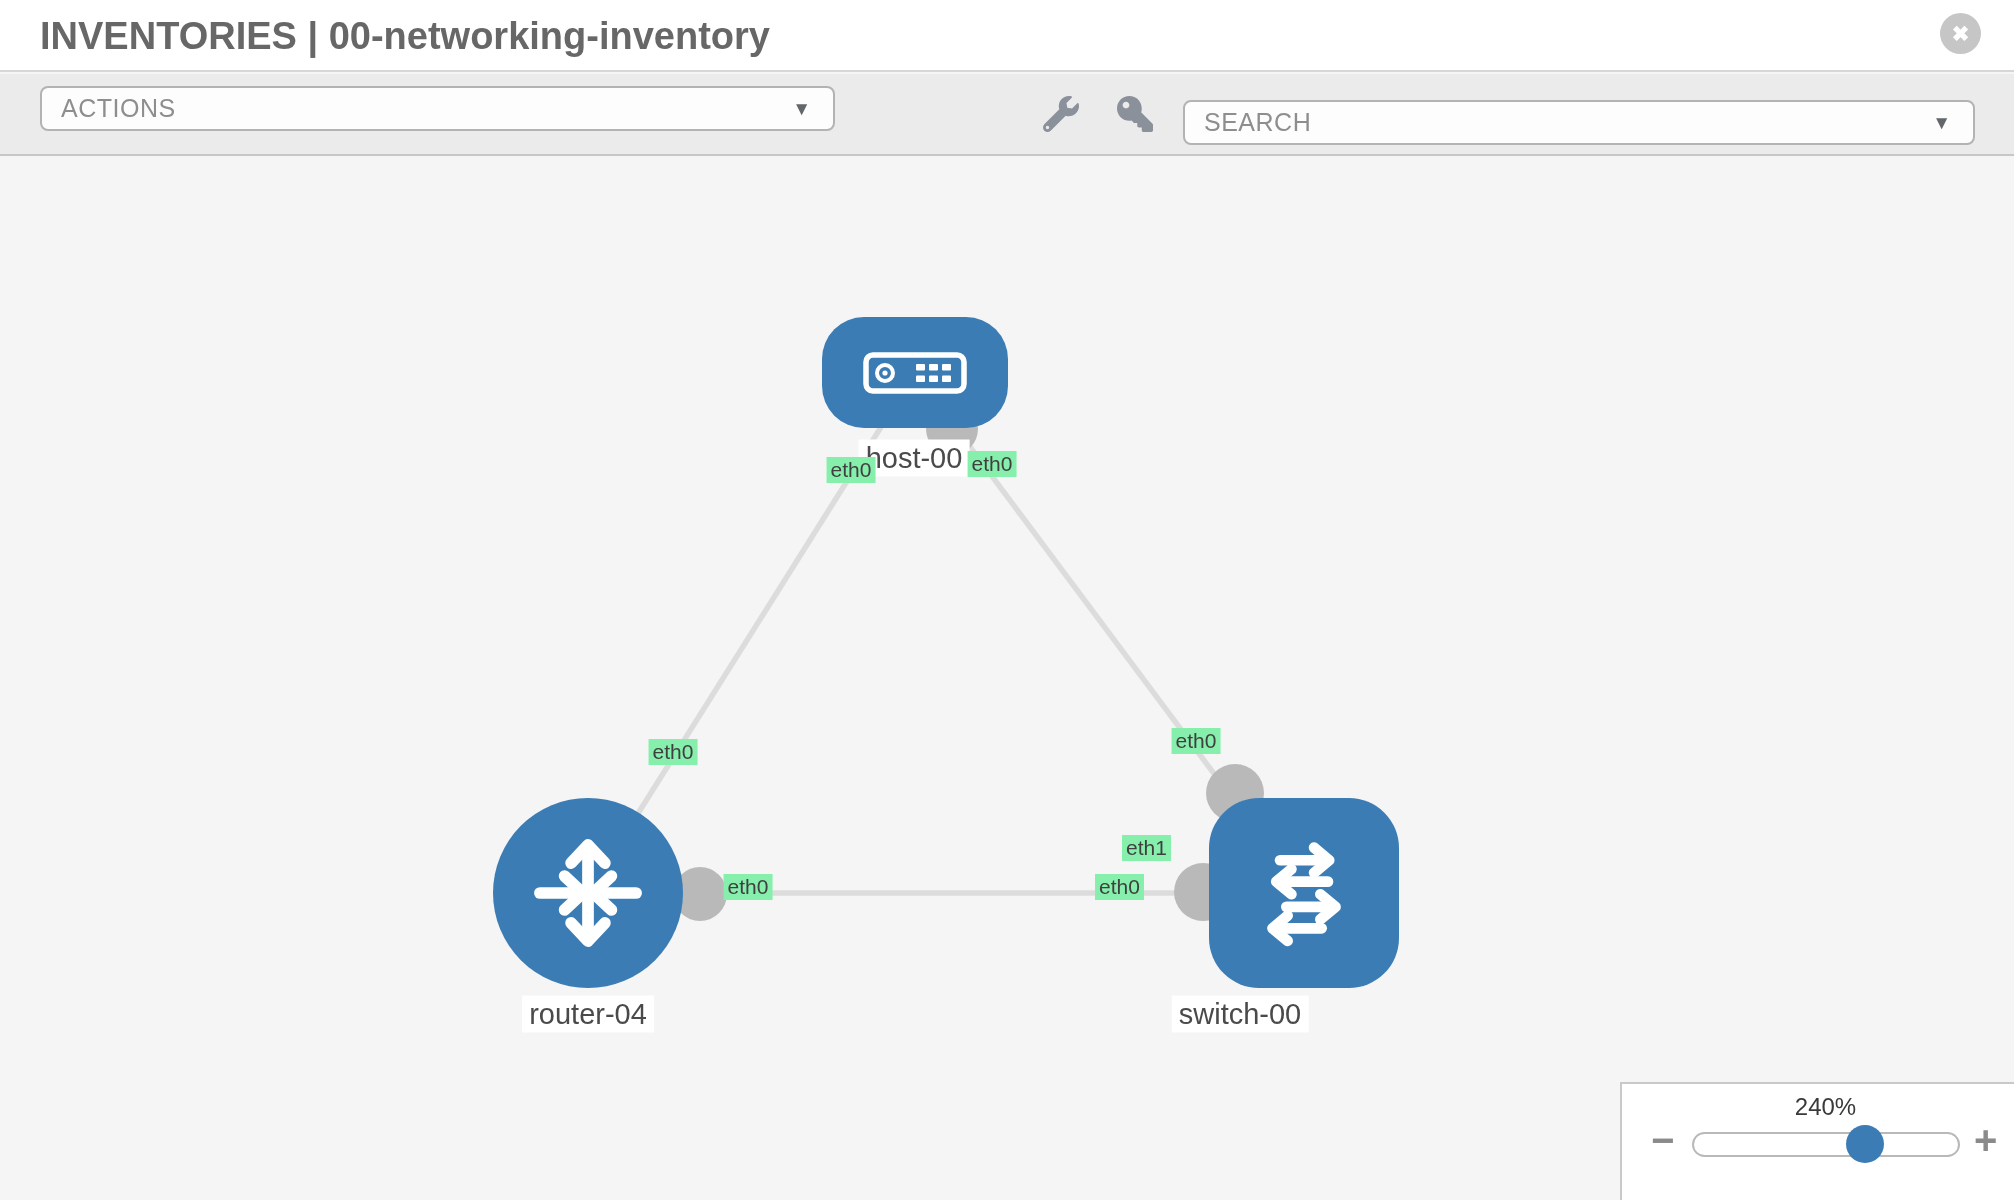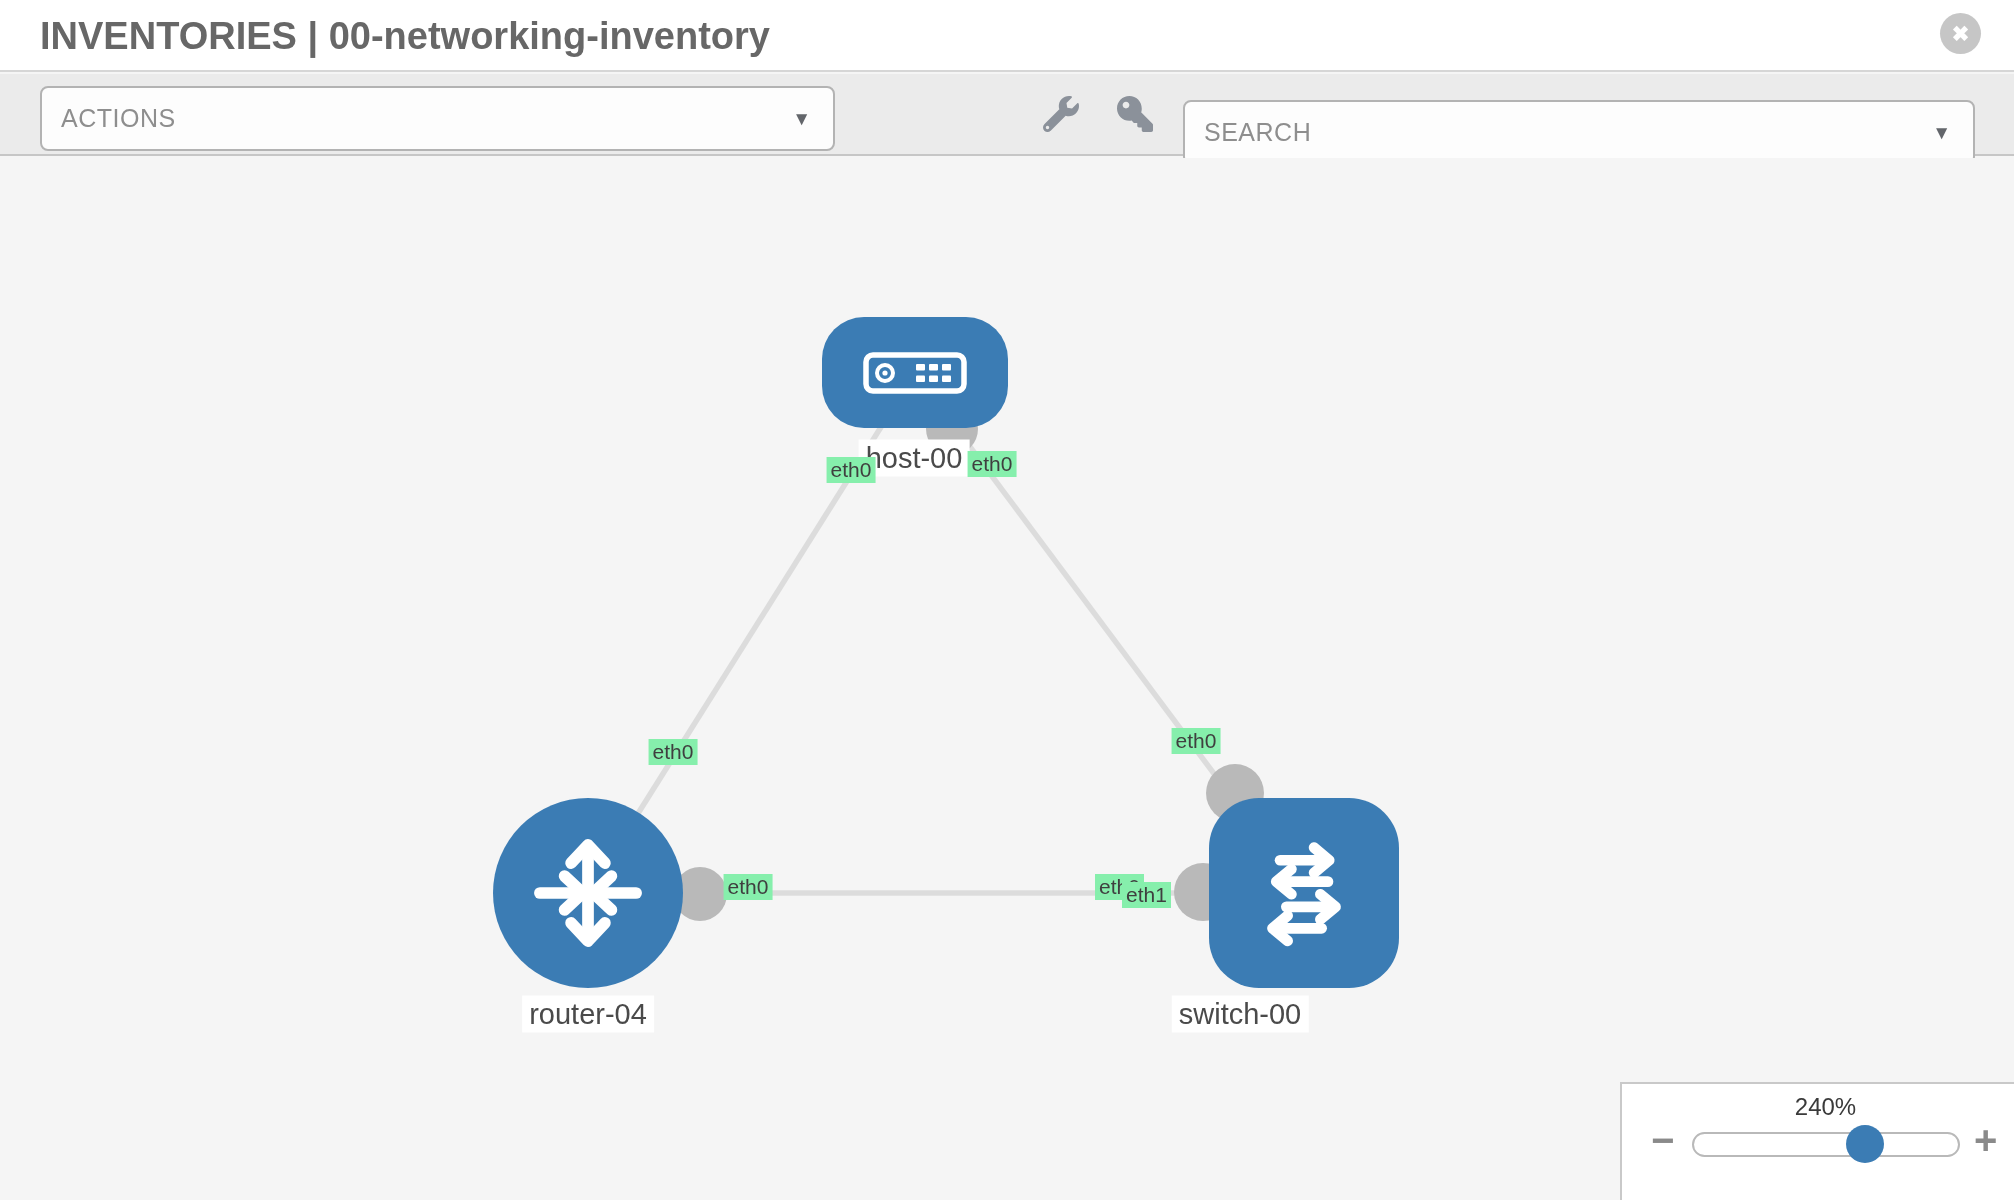--- a/index.html
+++ b/index.html
@@ -14,21 +14,21 @@
   .page-title { position: absolute; left: 40px; top: 0; line-height: 72px;
     font-size: 38px; font-weight: bold; color: #676767; letter-spacing: 0; }
   .close-btn { position: absolute; right: 33px; top: 13px; width: 41px; height: 41px;
     border-radius: 50%; background: #c6c6c6; display: flex; align-items: center;
     justify-content: center; cursor: pointer; }
   .close-btn span { color: #ffffff; font-size: 21px; font-weight: bold; line-height: 1; }
 
   
   .toolbar { position: absolute; top: 74px; left: 0; width: 2014px; height: 82px;
     background: #ebebeb; border-bottom: 2px solid #c6c6c6; }
-  .select { position: absolute; top: 12px; height: 65px; background: #fdfdfd;
+  .select { position: absolute; top: 12px; height: 45px; background: #fdfdfd;
     border: 2px solid #b3b3b3; border-radius: 8px; display: flex; align-items: center;
     justify-content: space-between; padding: 0 22px 0 19px; cursor: pointer; }
   .select-actions { left: 40px; width: 795px; }
   .select-search { left: 1183px; width: 792px; margin-top: 14px; }
   .select-label { font-size: 25px; color: #8e8e8e; letter-spacing: 0.5px; }
   .caret { font-size: 19px; color: #63666b; }
   .tool-icons { position: absolute; left: 1043px; top: 22px; display: flex; gap: 38px; }
   .tool-icons svg { display: block; cursor: pointer; }
 
   
@@ -160,21 +160,21 @@
     <div class="graph-label" style="left:914px; top:300px;">host-00</div>
     <div class="graph-label" style="left:588px; top:856px;">router-04</div>
     <div class="graph-label" style="left:1240px; top:856px;">switch-00</div>
 
     <div class="iface-label" style="left:851px; top:312px;">eth0</div>
     <div class="iface-label" style="left:992px; top:306px;">eth0</div>
     <div class="iface-label" style="left:673px; top:594px;">eth0</div>
     <div class="iface-label" style="left:1196px; top:583px;">eth0</div>
     <div class="iface-label" style="left:748px; top:729px;">eth0</div>
     <div class="iface-label iface-abs" style="left:1095px; top:729px; z-index:1;">eth0</div>
-    <div class="iface-label iface-abs" style="left:1122px; top:737px; z-index:2;">eth1</div>
+    <div class="iface-label iface-abs" style="left:1122px; top:690px; z-index:2;">eth1</div>
 
     <div class="zoom-panel">
       <div class="zoom-level">240%</div>
       <div class="zoom-minus">−</div>
       <div class="zoom-track"></div>
       <div class="zoom-handle"></div>
       <div class="zoom-plus">+</div>
     </div>
 
   </div>

